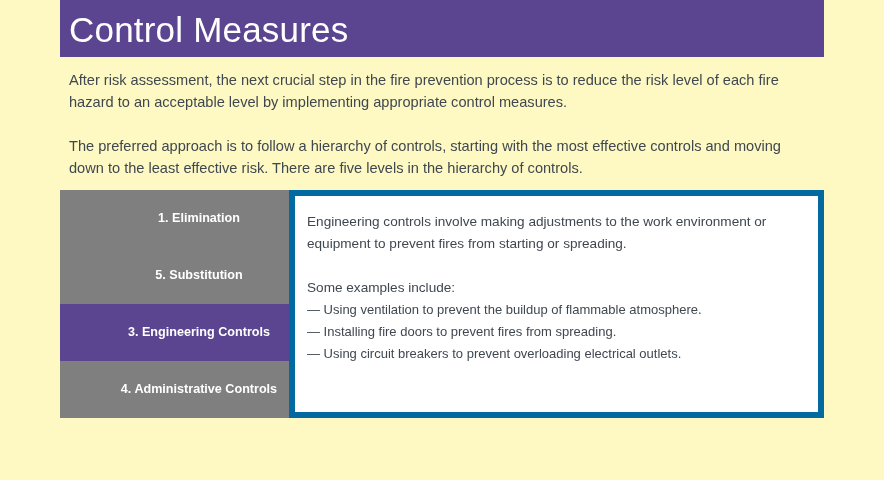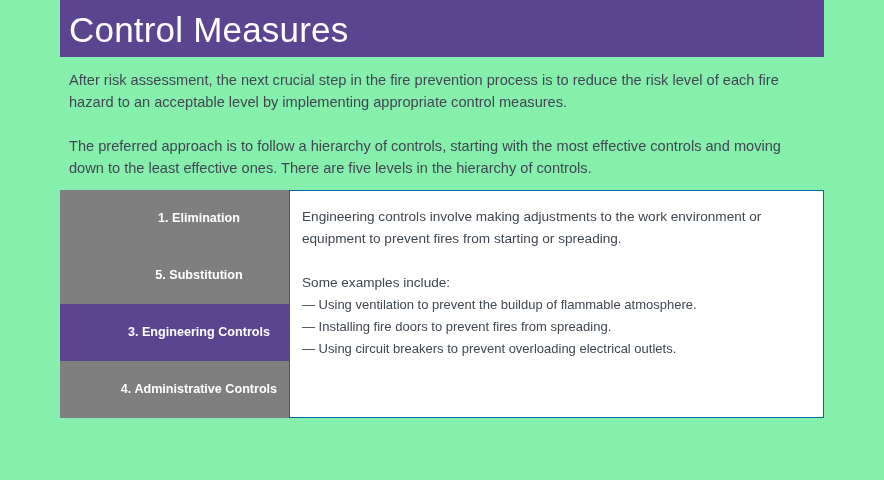--- a/index.html
+++ b/index.html
@@ -10,21 +10,21 @@
     width: 884px;
     height: 480px;
     background: #ffffff;
     font-family: "Liberation Sans", sans-serif;
     overflow: hidden;
   }
   .slide {
     position: relative;
     width: 884px;
     height: 480px;
-    background: #86efac;
+    background: #fef9c3;
   }
   .title-bar {
     position: absolute;
     left: 60px;
     top: 0px;
     width: 764px;
     height: 57px;
     background: #5b4591;
     box-sizing: border-box;
   }
@@ -90,21 +90,21 @@
   .side-item.active {
     background: #5b4591;
   }
   .content-panel {
     position: absolute;
     left: 229px;
     top: 0px;
     width: 535px;
     height: 228px;
     background: #ffffff;
-    border: 1px solid #0369a1;
+    border: 6px solid #0369a1;
     box-sizing: border-box;
   }
   .content-inner {
     position: absolute;
     left: 12px;
     top: 15px;
     right: 10px;
   }
   .content-inner p {
     margin: 0;
@@ -131,21 +131,21 @@
 <body>
 
 <div class="slide">
 
   <div class="title-bar">
     <div class="title-text">Control Measures</div>
   </div>
 
   <div class="intro">
     <p class="first">After risk assessment, the next crucial step in the fire prevention process is to reduce the risk level of each fire hazard to an acceptable level by implementing appropriate control measures.</p>
-    <p class="second">The preferred approach is to follow a hierarchy of controls, starting with the most effective controls and moving down to the least effective ones. There are five levels in the hierarchy of controls.</p>
+    <p class="second">The preferred approach is to follow a hierarchy of controls, starting with the most effective controls and moving down to the least effective risk. There are five levels in the hierarchy of controls.</p>
   </div>
 
   <div class="panel-wrap">
 
     <div class="sidebar">
       <div class="side-item">
         <span>1. Elimination</span>
       </div>
       <div class="side-item">
         <span>5. Substitution</span>

